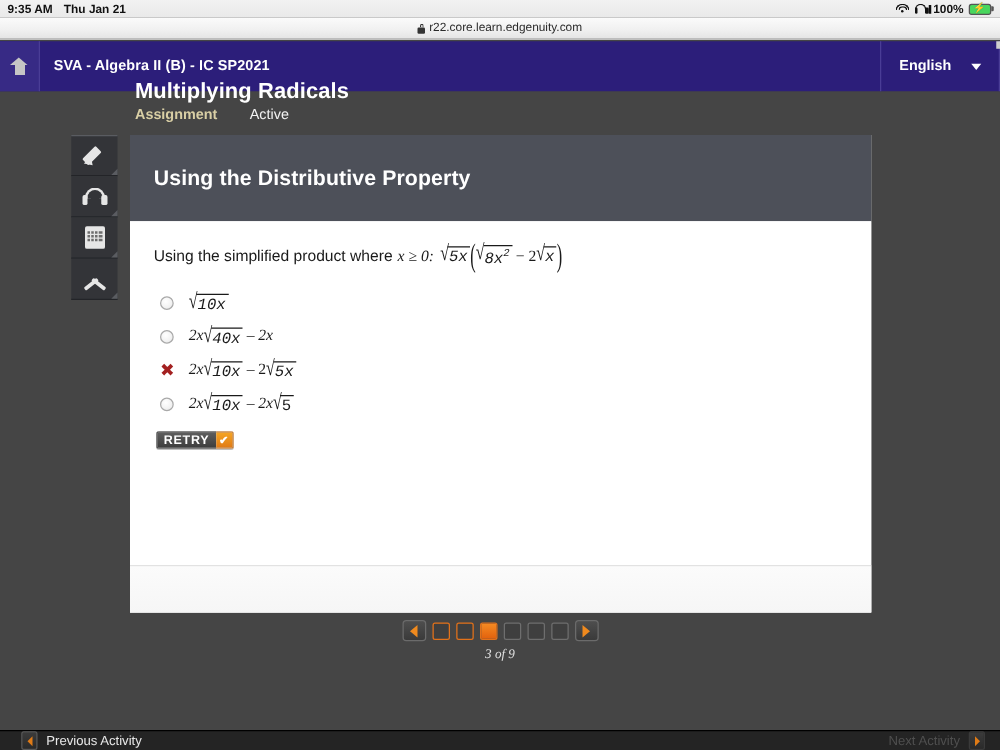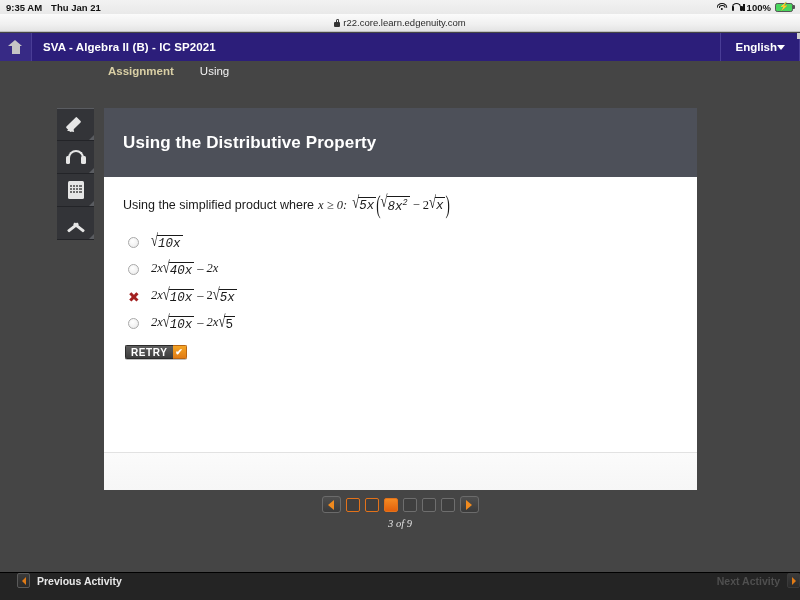--- a/index.html
+++ b/index.html
@@ -46,35 +46,35 @@
     display: flex; align-items: center; justify-content: center;
     font-size: 9.5px; color: #2a2a2a;
   }
   .lock-ic { display:inline-block; width:6px; height:8px; position:relative; margin-right:3px; }
   .lock-ic .shk { position:absolute; top:0; left:1.3px; width:3.4px; height:3.4px;
      border:1.1px solid #333; border-bottom:none; border-radius:2px 2px 0 0; }
   .lock-ic .bdy { position:absolute; bottom:0; left:0; width:6px; height:5px; background:#333; border-radius:1px; }
 
   
   .topnav {
-    position: absolute; top: 33px; left: 0; width: 800px; height: 28px;
+    position: absolute; top: 33px; left: 0; width: 800px; height: 40px;
     background: #2c1e7a; display: flex; align-items: stretch;
     color: #fff; font-size: 11.5px;
   }
   .home-cell {
     width: 32px; display: flex; align-items: center; justify-content: center;
     background: #372a85; border-right: 1px solid #4a3d96;
   }
   .home-ic { width: 15px; height: 14px; position: relative; }
   .home-ic .roof { position:absolute; top:0; left:0; width:0; height:0;
       border-left:7.5px solid transparent; border-right:7.5px solid transparent; border-bottom:6.5px solid #c5c5c5; }
   .home-ic .base { position:absolute; top:6px; left:3.5px; width:8px; height:8px; background:#c5c5c5; }
   .course-title { display:flex; align-items:center; padding-left:11px; font-weight:bold; letter-spacing:.1px; }
   .nav-right { margin-left:auto; display:flex; align-items:stretch; }
-  .lang-cell { display:flex; align-items:center; padding:0 14px;
+  .lang-cell { display:flex; align-items:center; gap:16px; padding:0 14px;
       border-left:1px solid #4a3d96; border-right:1px solid #4a3d96; font-weight:bold; cursor:pointer; }
   .chev { width:0;height:0;border-left:4.5px solid transparent;border-right:4.5px solid transparent;border-top:5px solid #fff; }
   .user-cell { display:flex; align-items:center; padding:0 12px 0 14px; font-weight:bold; }
 
   
   .lesson-head { position:absolute; top:62px; left:108px; }
   .lesson-title { font-size:17.5px; font-weight:bold; color:#fff; letter-spacing:.1px; }
   .lesson-meta { margin-top:3px; display:flex; gap:26px; font-size:11.5px; }
   .meta-assign { color:#d9cfa5; font-weight:bold; }
   .meta-active { color:#f2f2f2; }
@@ -160,25 +160,25 @@
   }
   .tri-l { width:0;height:0;border-top:5px solid transparent;border-bottom:5px solid transparent;border-right:6px solid #f08a1e; }
   .tri-r { width:0;height:0;border-top:5px solid transparent;border-bottom:5px solid transparent;border-left:6px solid #f08a1e; }
   .pg-box { width:14px; height:14px; border-radius:2px; cursor:pointer; }
   .pg-box.done { border:1.5px solid #e3721a; background:#3f3f3f; }
   .pg-box.current { border:1.5px solid #e3721a; background:linear-gradient(to bottom,#f58a22,#e2610d); }
   .pg-box.todo { border:1.5px solid #6e6e6e; background:#3f3f3f; }
   .pg-count { font-size:10.5px; font-style:italic; color:#e0e0e0; font-family:"Liberation Serif", serif; }
 
   
-  .bottombar { position:absolute; bottom:0; left:0; width:800px; height:28px;
-     background:#242424; border-top:1px solid #000; display:flex; align-items:flex-start;font-weight:bold; }
+  .bottombar { position:absolute; bottom:0; left:0; width:800px; height:16px;
+     background:#242424; border-top:1px solid #000; display:flex; align-items:flex-end; }
   .prev-act, .next-act { display:flex; align-items:center; gap:7px; font-size:10.5px; cursor:pointer; }
   .prev-act { padding-left:17px; color:#e8e8e8; }
-  .next-act { margin-left:auto; color:#4f4f4f; }
+  .next-act { margin-left:auto; padding-right:12px; color:#4f4f4f; }
   .sm-arrow { width:13px; height:15px; border:1px solid #5a5a5a; border-radius:2px;
      background:linear-gradient(to bottom,#3b3b3b,#2a2a2a); display:flex; align-items:center; justify-content:center; }
   .sm-arrow.dim { border-color:#3a3a3a; }
   .stl { width:0;height:0;border-top:4px solid transparent;border-bottom:4px solid transparent;border-right:4.5px solid #e07b16; }
   .str { width:0;height:0;border-top:4px solid transparent;border-bottom:4px solid transparent;border-left:4.5px solid #e07b16; }
   .scroll-edge { position:absolute; right:0; top:33px; width:3px; height:6px; background:#cfcfcf; }
 </style>
 </head>
 <body>
 
@@ -227,23 +227,24 @@
   <div class="course-title">SVA - Algebra II (B) - IC SP2021</div>
   <div class="nav-right">
     <div class="lang-cell">
       <span>English</span>
       <span class="chev"></span>
     </div>
   </div>
 </div>
 
 <div class="lesson-head">
+  <div class="lesson-title">Multiplying Radicals</div>
   <div class="lesson-meta">
     <span class="meta-assign">Assignment</span>
-    <span class="meta-active">Using</span>
+    <span class="meta-active">Active</span>
   </div>
 </div>
 
 <div class="toolrail">
   <div class="tool">
     <span class="ic-pencil">
       <span class="bodyp"></span>
         <span class="tipp"></span>
     </span>
   </div>

